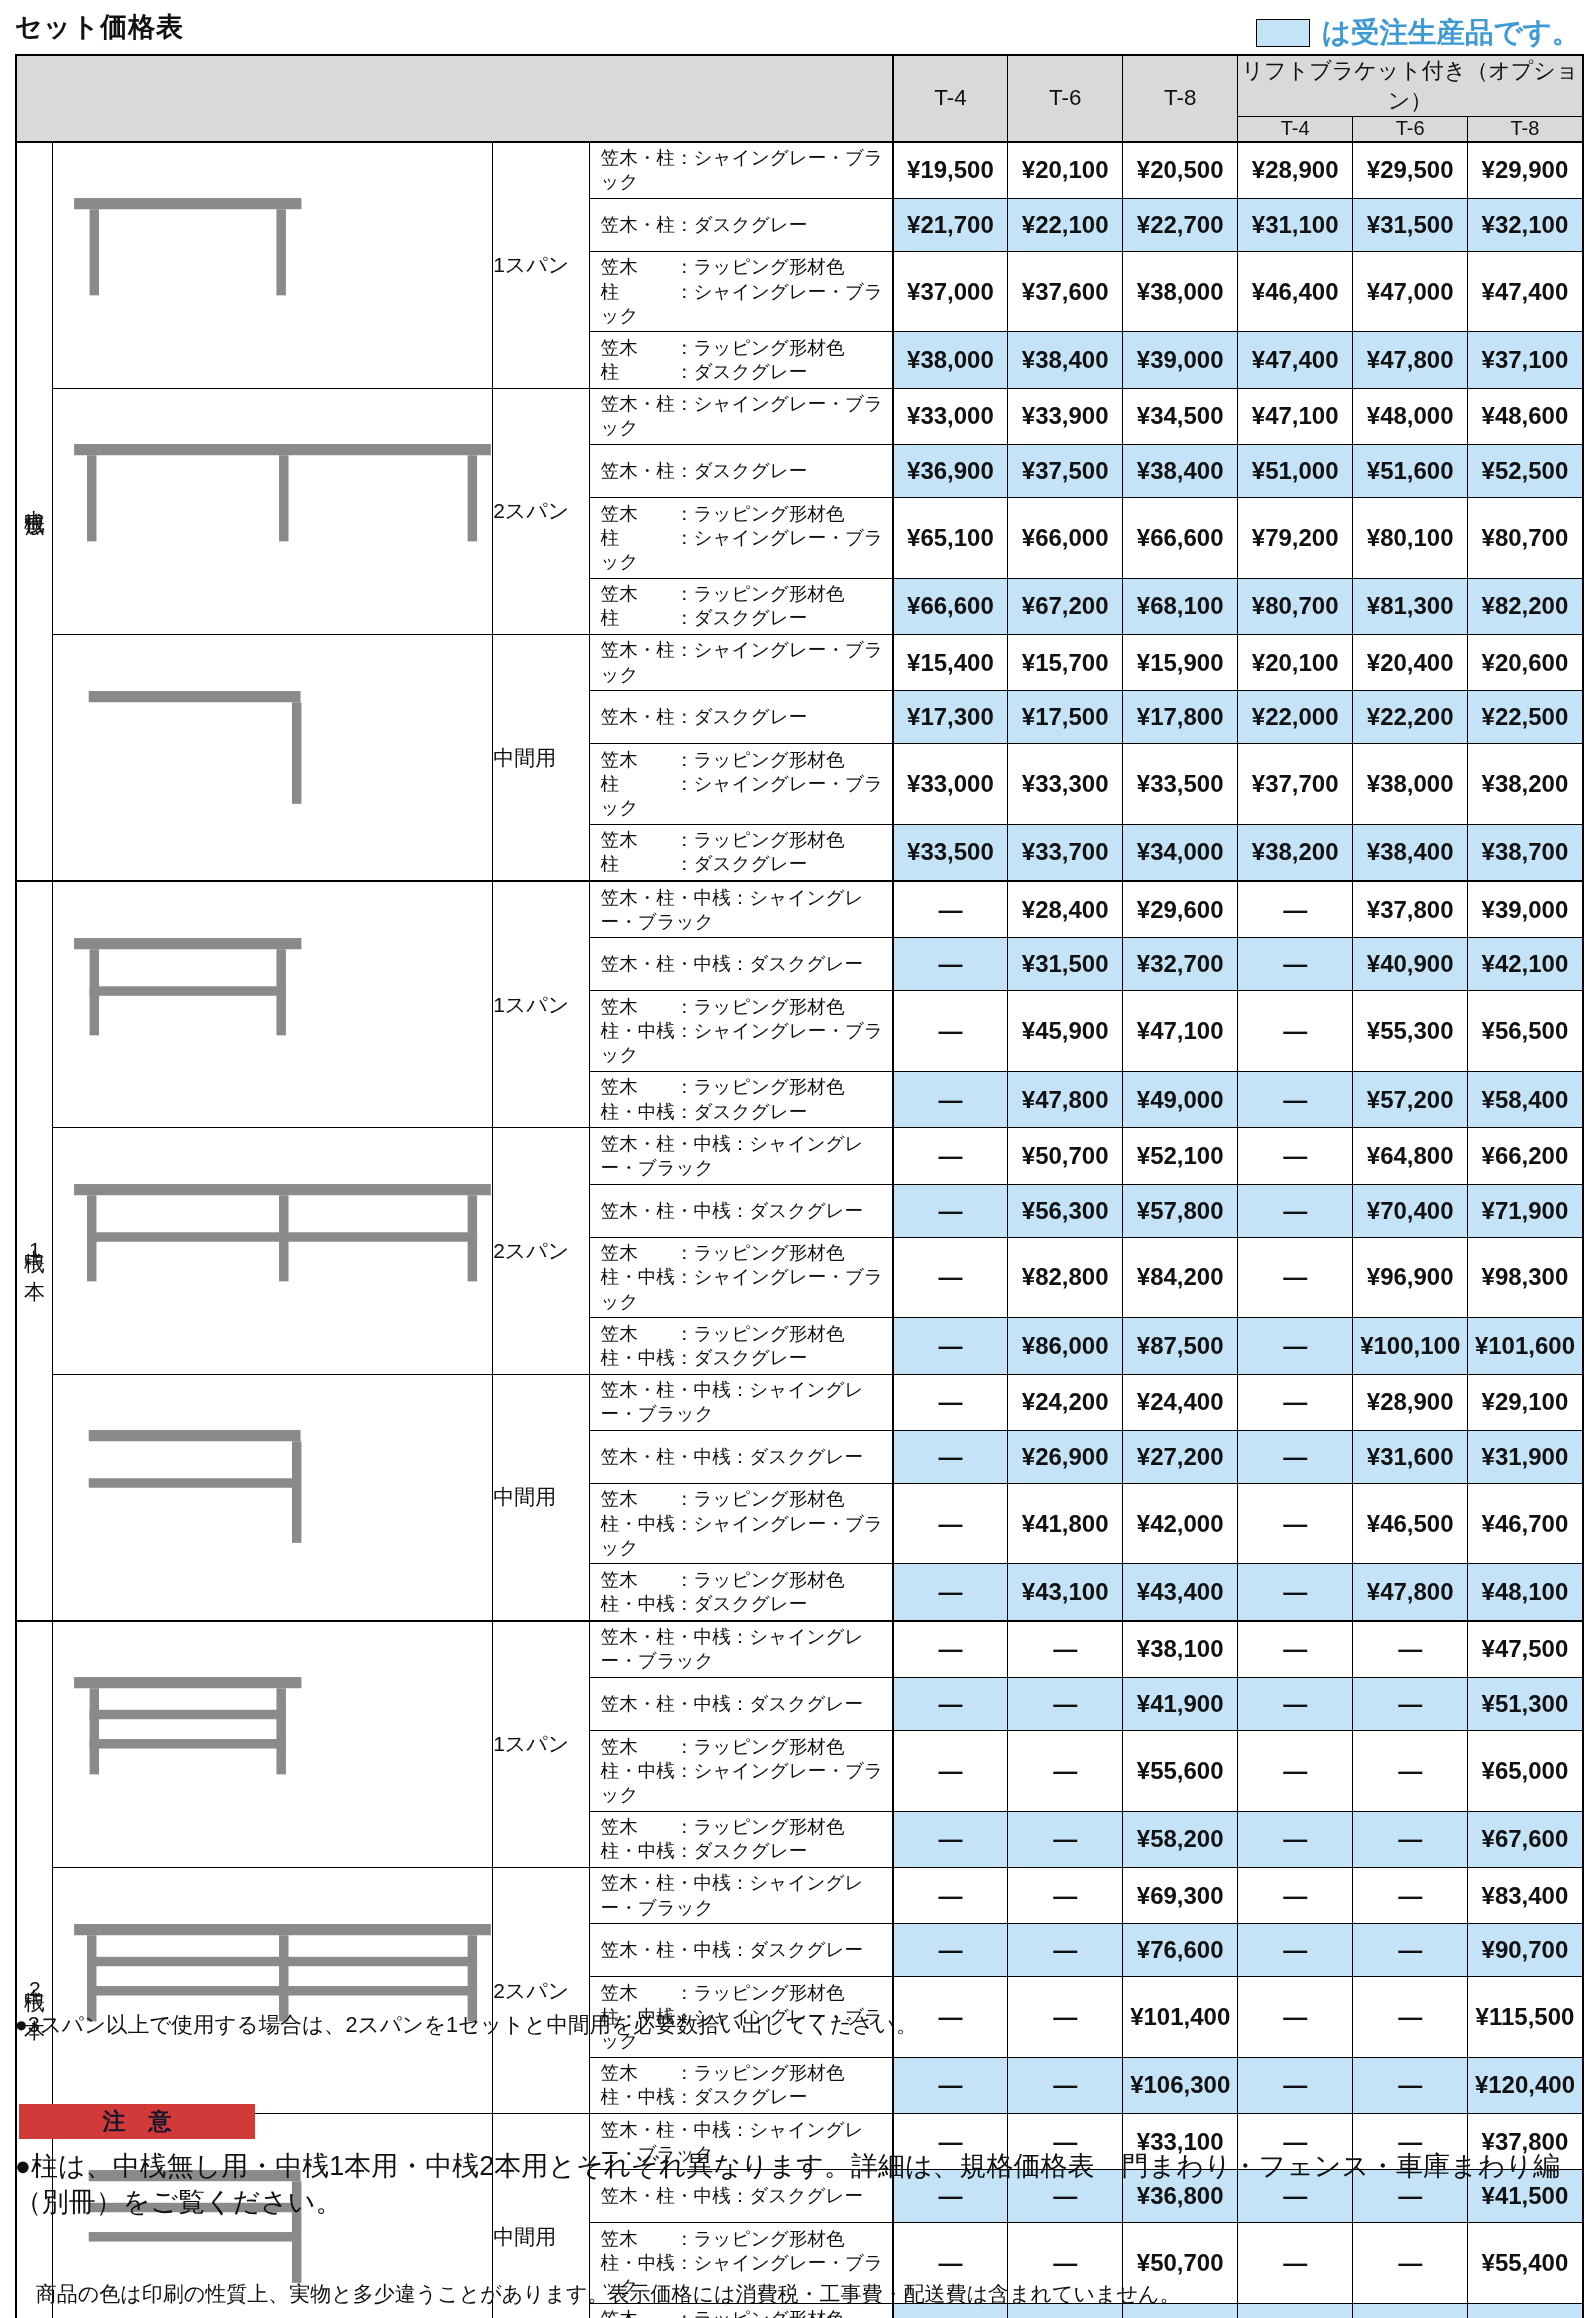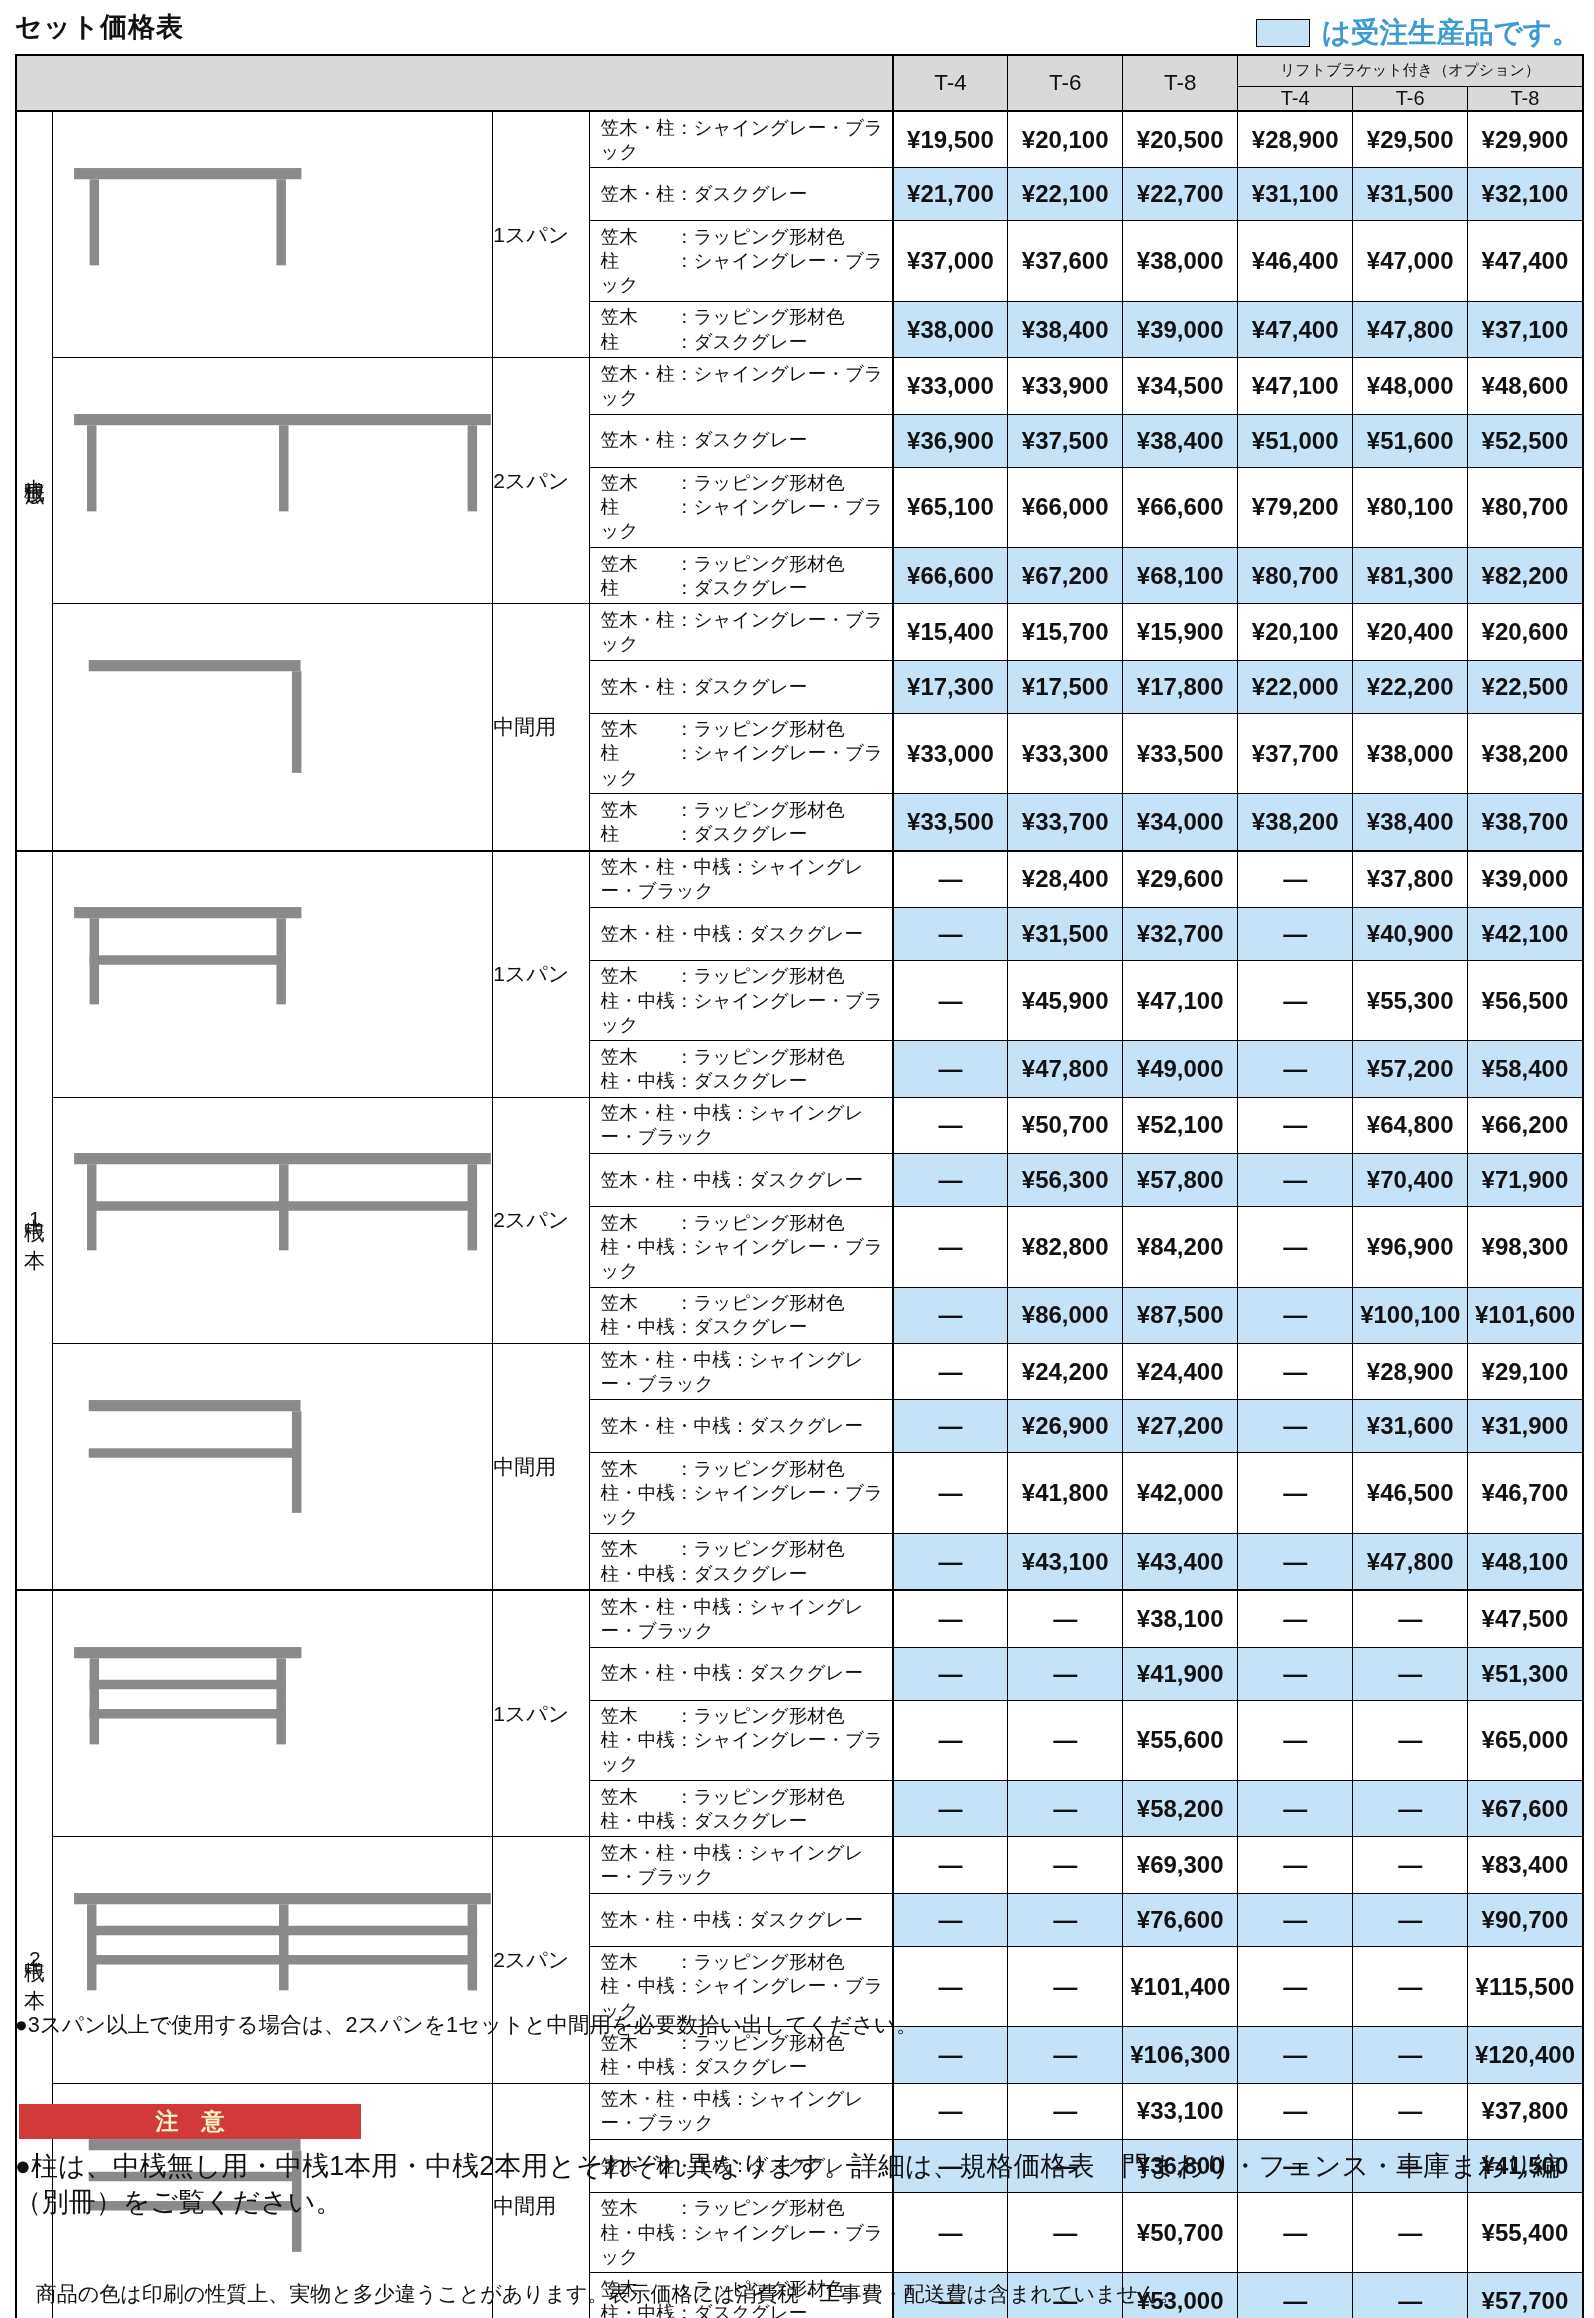--- a/index.html
+++ b/index.html
@@ -16,37 +16,37 @@
   table.price-table{
     position:absolute;left:14.7px;top:54px;width:1565px;
     border-collapse:collapse;table-layout:fixed;
     border:2.6px solid #000;
   }
   .price-table th,.price-table td{border:0.9px solid #000;padding:0;box-sizing:border-box;}
   .price-table thead th{background:#d9d9d9;font-weight:normal;}
   tr.hr1{height:31px;} tr.hr2{height:25px;}
   tbody tr{height:53px;}
   .h-main{font-size:22.4px;}
-  .h-opt{font-size:15px;margin-top:48px;}
+  .h-opt{font-size:22px;margin-top:48px;}
   .h-sub{font-size:20px;}
   .thickL{border-left:2.6px solid #000 !important;}
   tr.grp-top td{border-top:2.6px solid #000;}
   tr.sec-top td{border-top:1.7px solid #000;}
   tr.pair-top td{border-top:1.7px solid #000;}
   td.group-cell{text-align:center;vertical-align:middle;}
   .vtext{writing-mode:vertical-rl;text-orientation:upright;font-size:21px;letter-spacing:2.6px;display:inline-block;}
   td.diagram-cell{text-align:center;vertical-align:middle;}
   td.span-cell{font-size:21px;vertical-align:middle;}
   td.spec{font-size:18.6px;padding:3.5px 5.2px 3.5px 10.4px;line-height:1.3;vertical-align:middle;}
   td.price{font-size:24px;font-weight:bold;text-align:center;vertical-align:middle;}
   td.price.hl{background:#c5e3f6;}
   .note1{position:absolute;left:14.7px;top:2010px;font-size:21.6px;}
   .caution-badge{
-    position:absolute;left:19px;top:2104px;width:342px;height:35px;
-    background:#d23a3a;color:#fef9c3;font-size:23px;font-weight:bold;
+    position:absolute;left:19px;top:2104px;width:236px;height:35px;
+    background:#d23a3a;color:#0f172a;font-size:23px;font-weight:bold;
     display:flex;align-items:center;justify-content:center;
   }
   .caution-note{position:absolute;left:14.7px;top:2148px;font-size:27px;}
   .footer-note{position:absolute;left:14.7px;top:2280px;font-size:21px;padding-left:21px;}
 </style>
 </head>
 <body>
 
 <div class="page-title">セット価格表</div>
 

